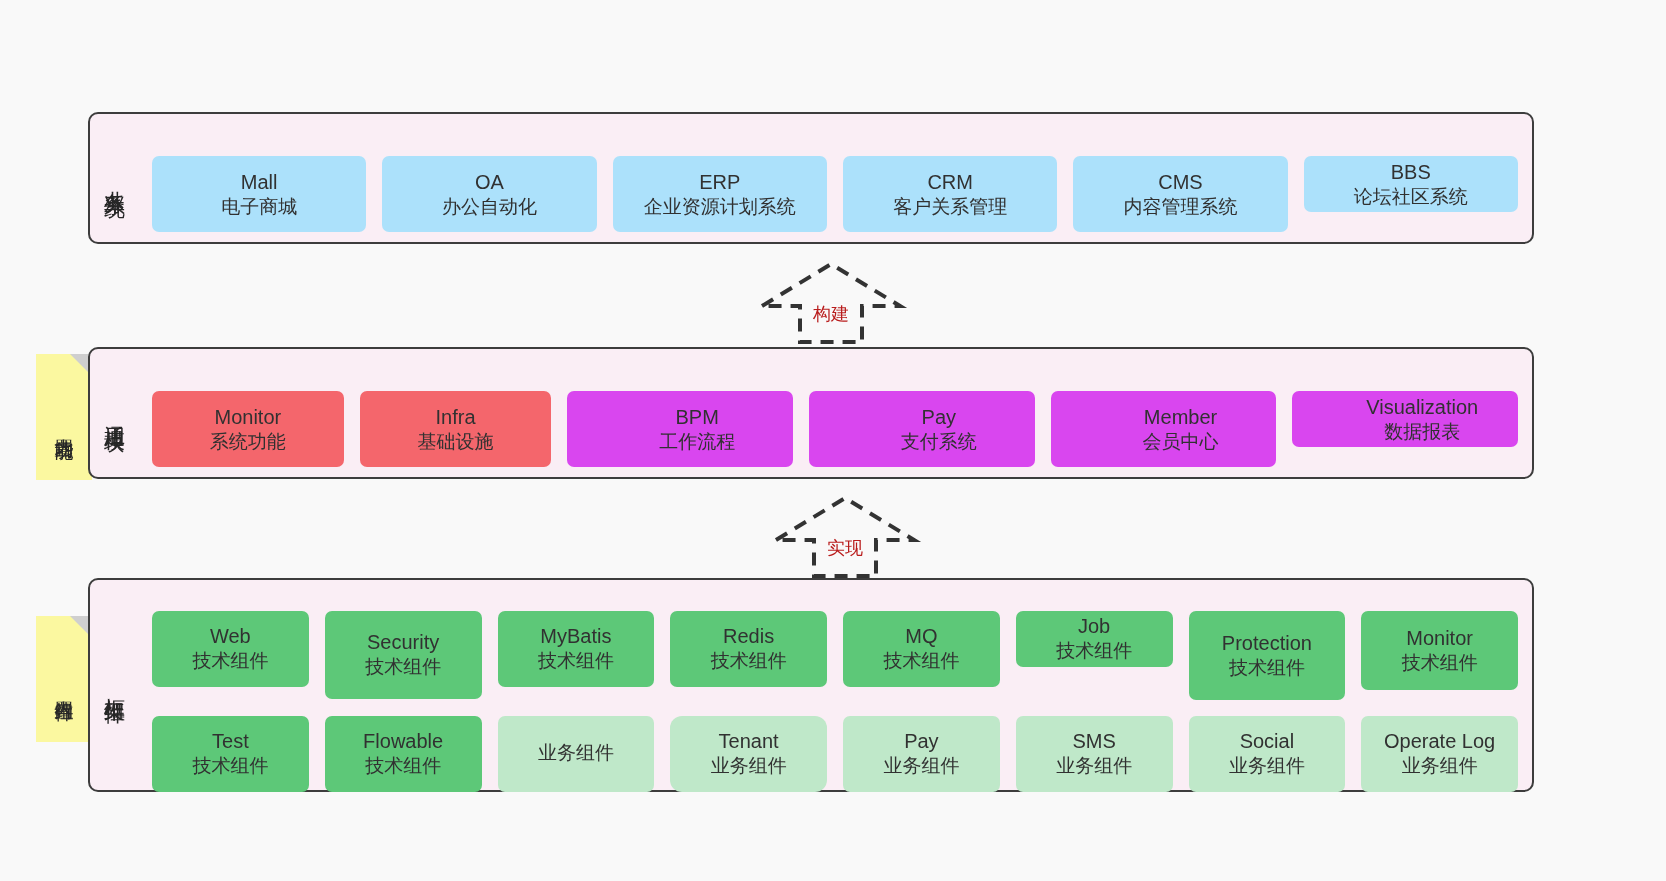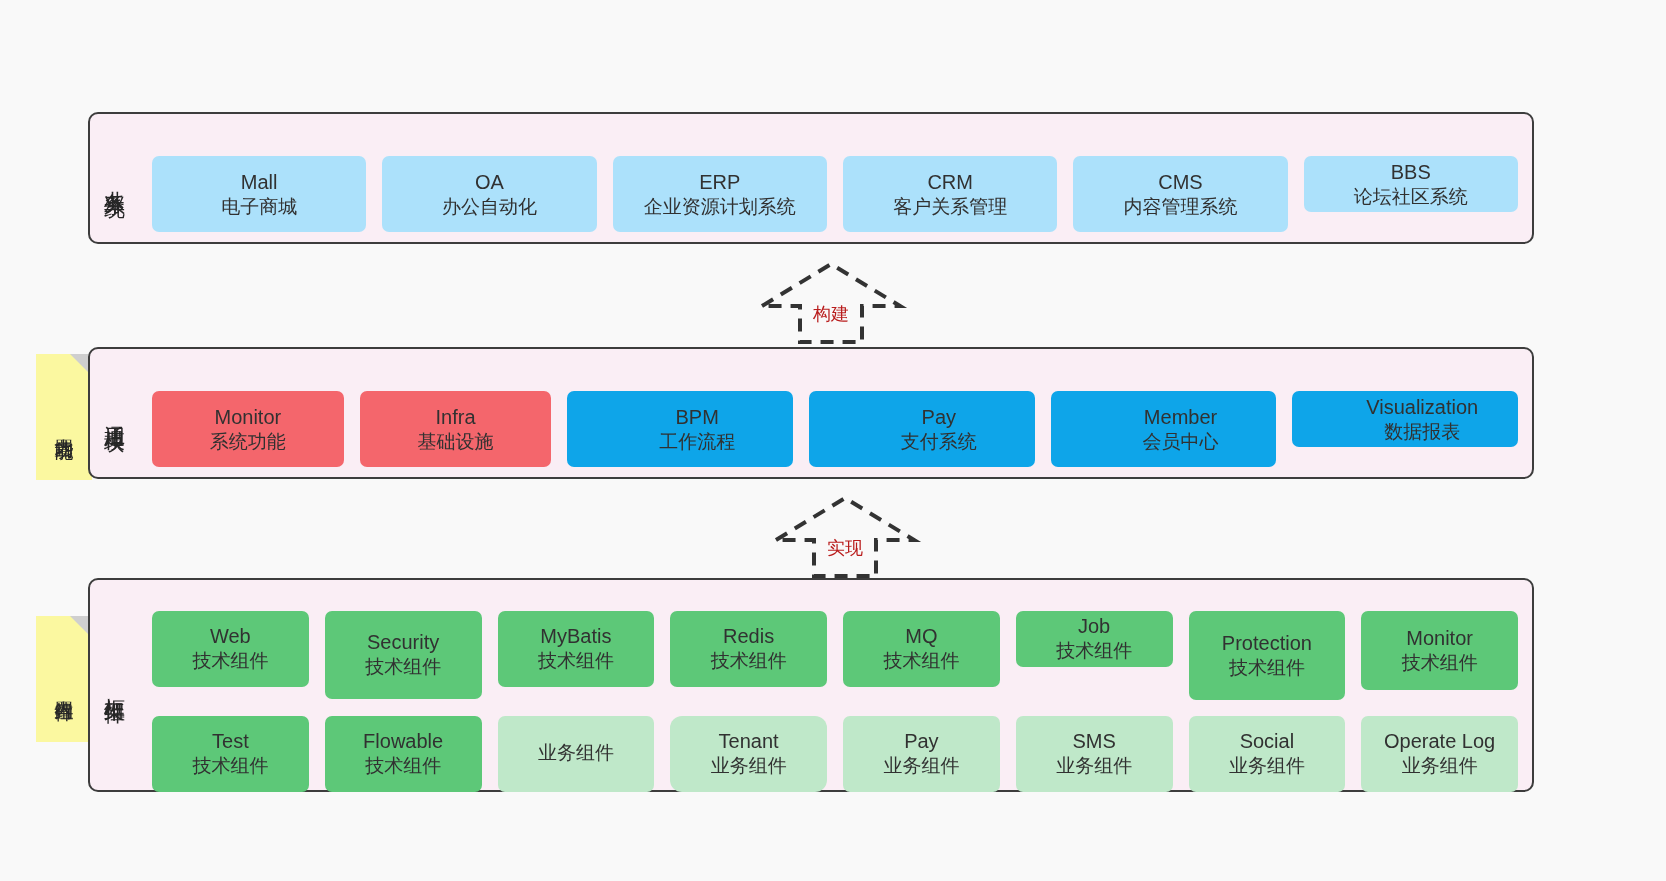--- a/index.html
+++ b/index.html
@@ -60,21 +60,21 @@
     line-height: 1.30;
     color: #313131;
     padding: 4px 6px;
   }
   .cell .en { font-size: 20px; }
   .cell .cn { font-size: 19px; }
 
   
   .c-blue        { background: #ace1fb; }
   .c-red         { background: #f4666c; }
-  .c-pink        { background: #0ea5e9; padding-left: 40px; }
+  .c-pink        { background: #d946ef; padding-left: 40px; }
   .c-green       { background: #5dc878; text-align: center; }
   .c-green-light { background: #bfe8c9; }
 
   
   .note {
     position: absolute;
     background: #fbf8a0;
     z-index: 2;
     display: flex;
     align-items: center;

